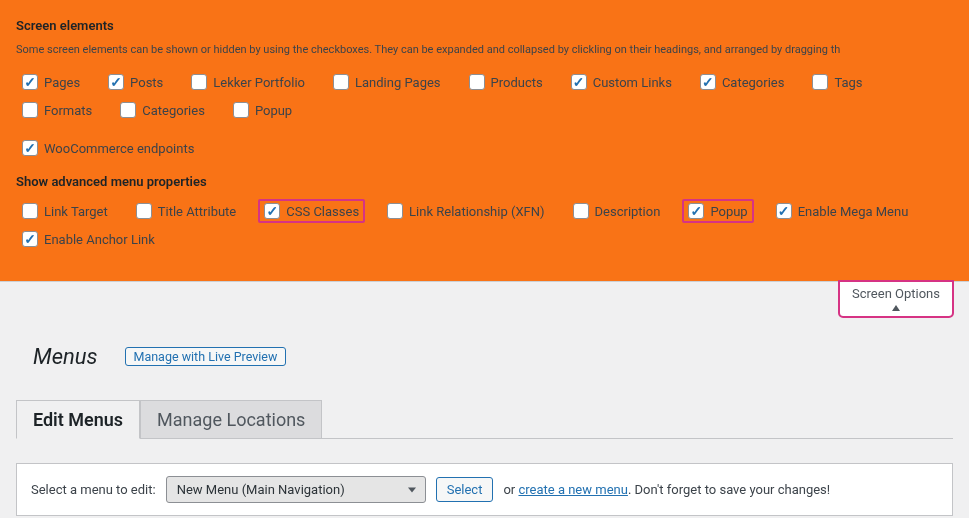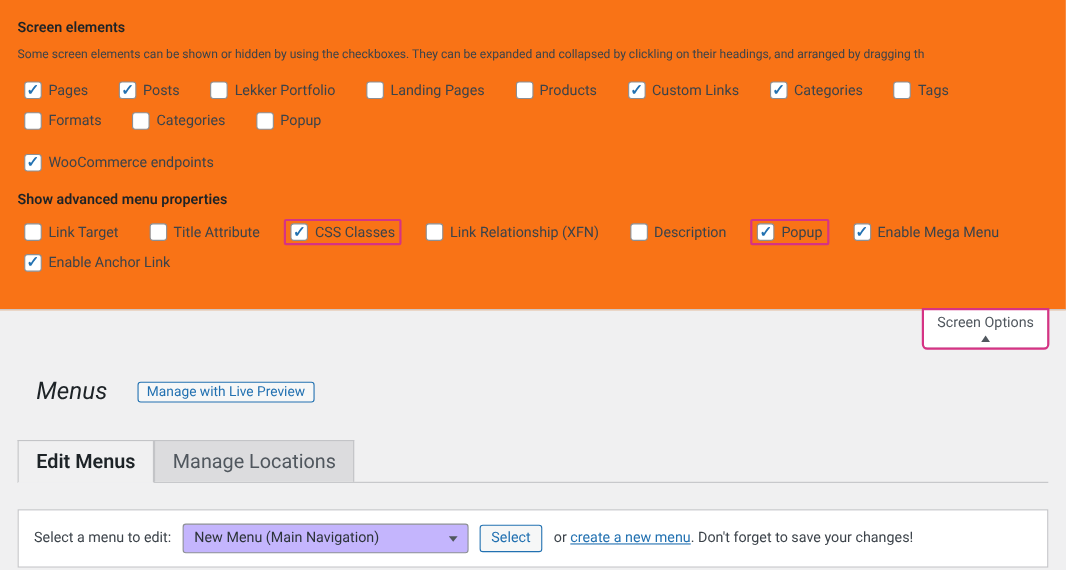--- a/index.html
+++ b/index.html
@@ -155,21 +155,21 @@
     flex-wrap: wrap;
   }
   .dropdown {
     position: relative;
     width: 260px;
   }
   .dropdown-display {
     border: 1px solid #8c8f94;
     border-radius: 3px;
     padding: 5px 26px 5px 10px;
-    background: #c4b5fd;
+    background: #e5e5e5;
     font-size: 13px;
     color: #2c3338;
   }
   .dropdown::after {
     content: "";
     position: absolute;
     right: 10px; top: 50%;
     transform: translateY(-50%);
     width: 0; height: 0;
     border-left: 4px solid transparent;

